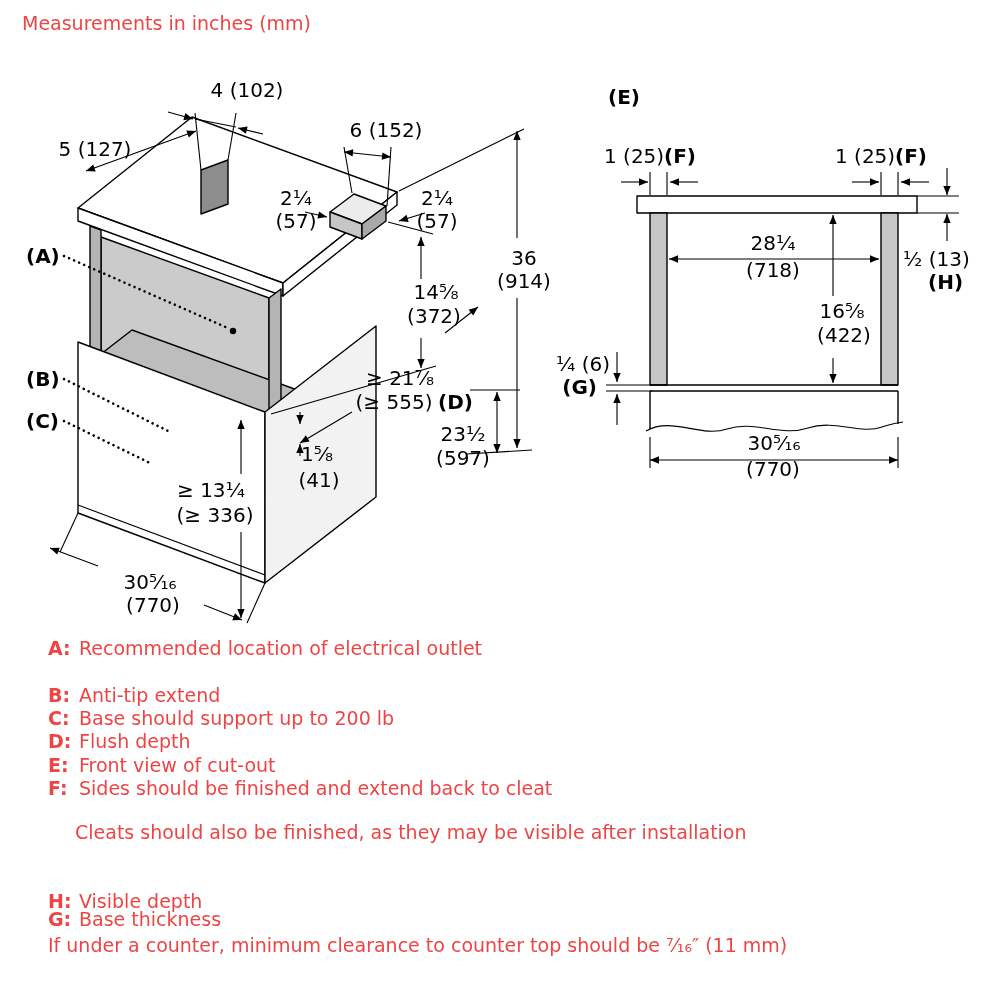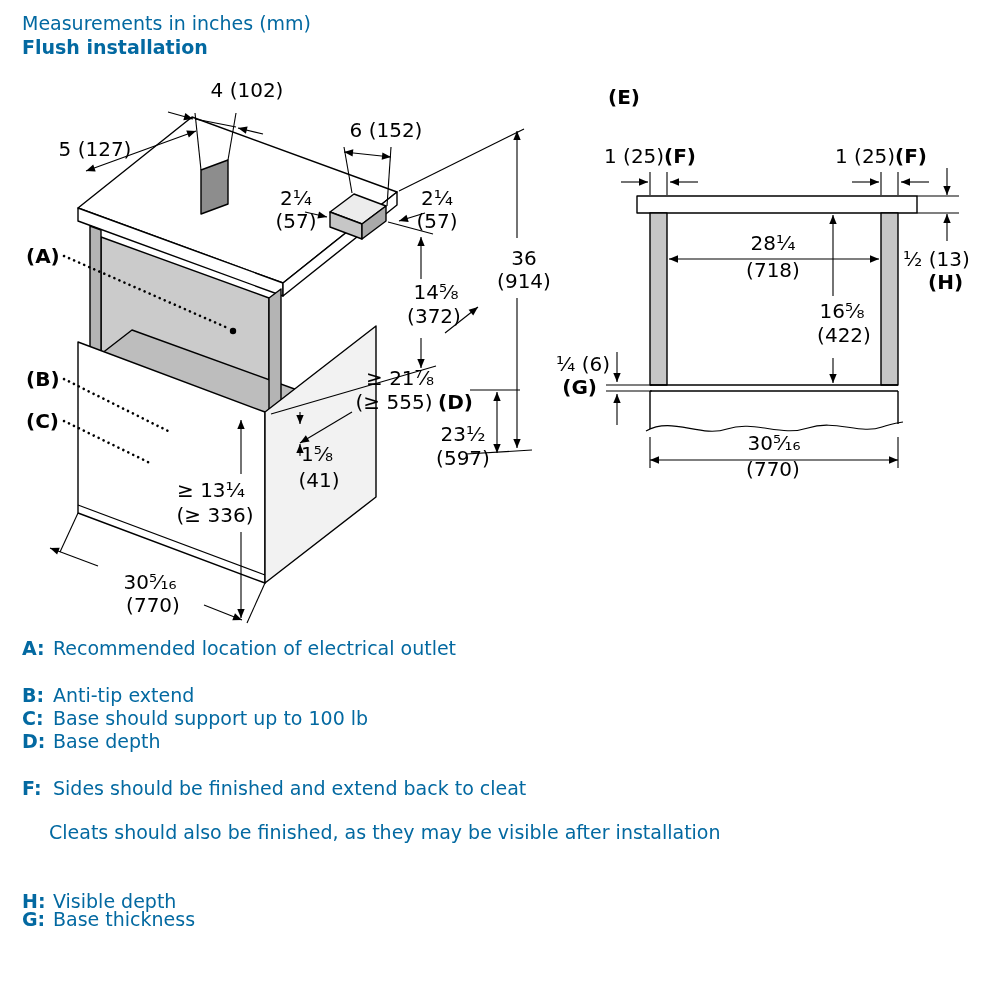--- a/index.html
+++ b/index.html
@@ -1,35 +1,34 @@
 <!DOCTYPE html>
 <html><head>
 <meta charset="utf-8">
 <style>
   html,body{margin:0;padding:0;background:#fff;}
-  .page{position:relative;width:1000px;height:1000px;background:#fff;color:#0369a1;
+  .page{position:relative;width:1000px;height:1000px;background:#fff;color:#ef4444;
         font-family:"DejaVu Sans","Liberation Sans",sans-serif;overflow:hidden;}
   .header{position:absolute;left:22px;top:11px;font-size:19px;line-height:24px;}
   .header .b2{font-weight:bold;}
-  .legend-row{position:absolute;font-size:19px;white-space:nowrap;}
+  .legend-row{position:absolute;font-size:19px;white-space:nowrap;margin-left:26px;}
   .k{display:inline-block;min-width:31px;font-weight:bold;}
   svg text{font-family:"DejaVu Sans","Liberation Sans",sans-serif;font-size:20px;fill:#000;}
   svg text.b{font-weight:bold;}
   .sh{stroke:#000;stroke-width:1.4;stroke-linejoin:round;}
   .dl{stroke:#000;stroke-width:1.1;fill:none;}
   .dot{stroke:#000;stroke-width:2.6;stroke-dasharray:0.1 5.4;stroke-linecap:round;fill:none;}
 </style>
 </head>
 <body>
 
 <div class="page">
 
   <div class="header">
     <div>Measurements in inches (mm)</div>
-    <div class="b2">Flush installation</div>
   </div>
 
   <svg width="1000" height="630" viewBox="0 0 1000 630">
     <defs>
       <marker id="ah" viewBox="0 0 10 10" refX="10" refY="5" markerWidth="13" markerHeight="9" markerUnits="userSpaceOnUse" orient="auto-start-reverse">
         <path d="M0,0.9 L10,5 L0,9.1 Z" fill="#000"></path>
       </marker>
     </defs>
 
     <g>
@@ -230,29 +229,33 @@
   </svg>
 
   
   <div class="legend-row" style="left:22px;top:637px">
     <span class="k">A:</span><span>Recommended location of electrical outlet</span>
   </div>
   <div class="legend-row" style="left:22px;top:684px">
     <span class="k">B:</span><span>Anti-tip extend</span>
   </div>
   <div class="legend-row" style="left:22px;top:707px">
-    <span class="k">C:</span><span>Base should support up to 100 lb</span>
+    <span class="k">C:</span><span>Base should support up to 200 lb</span>
   </div>
   <div class="legend-row" style="left:22px;top:730px">
-    <span class="k">D:</span><span>Base depth</span>
+    <span class="k">D:</span><span>Flush depth</span>
+  </div>
+  <div class="legend-row" style="left:22px;top:754px">
+    <span class="k">E:</span><span>Front view of cut-out</span>
   </div>
   <div class="legend-row" style="left:22px;top:777px">
     <span class="k">F:</span><span>Sides should be finished and extend back to cleat</span>
   </div>
   <div class="legend-row" style="left:49px;top:821px">Cleats should also be finished, as they may be visible after installation</div>
   <div class="legend-row" style="left:22px;top:908px">
     <span class="k">G:</span><span>Base thickness</span>
   </div>
   <div class="legend-row" style="left:22px;top:890px">
     <span class="k">H:</span><span>Visible depth</span>
   </div>
+  <div class="legend-row" style="left:22px;top:934px">If under a counter, minimum clearance to counter top should be ⁷⁄₁₆″ (11 mm)</div>
 
 </div>
 
 </body></html>

